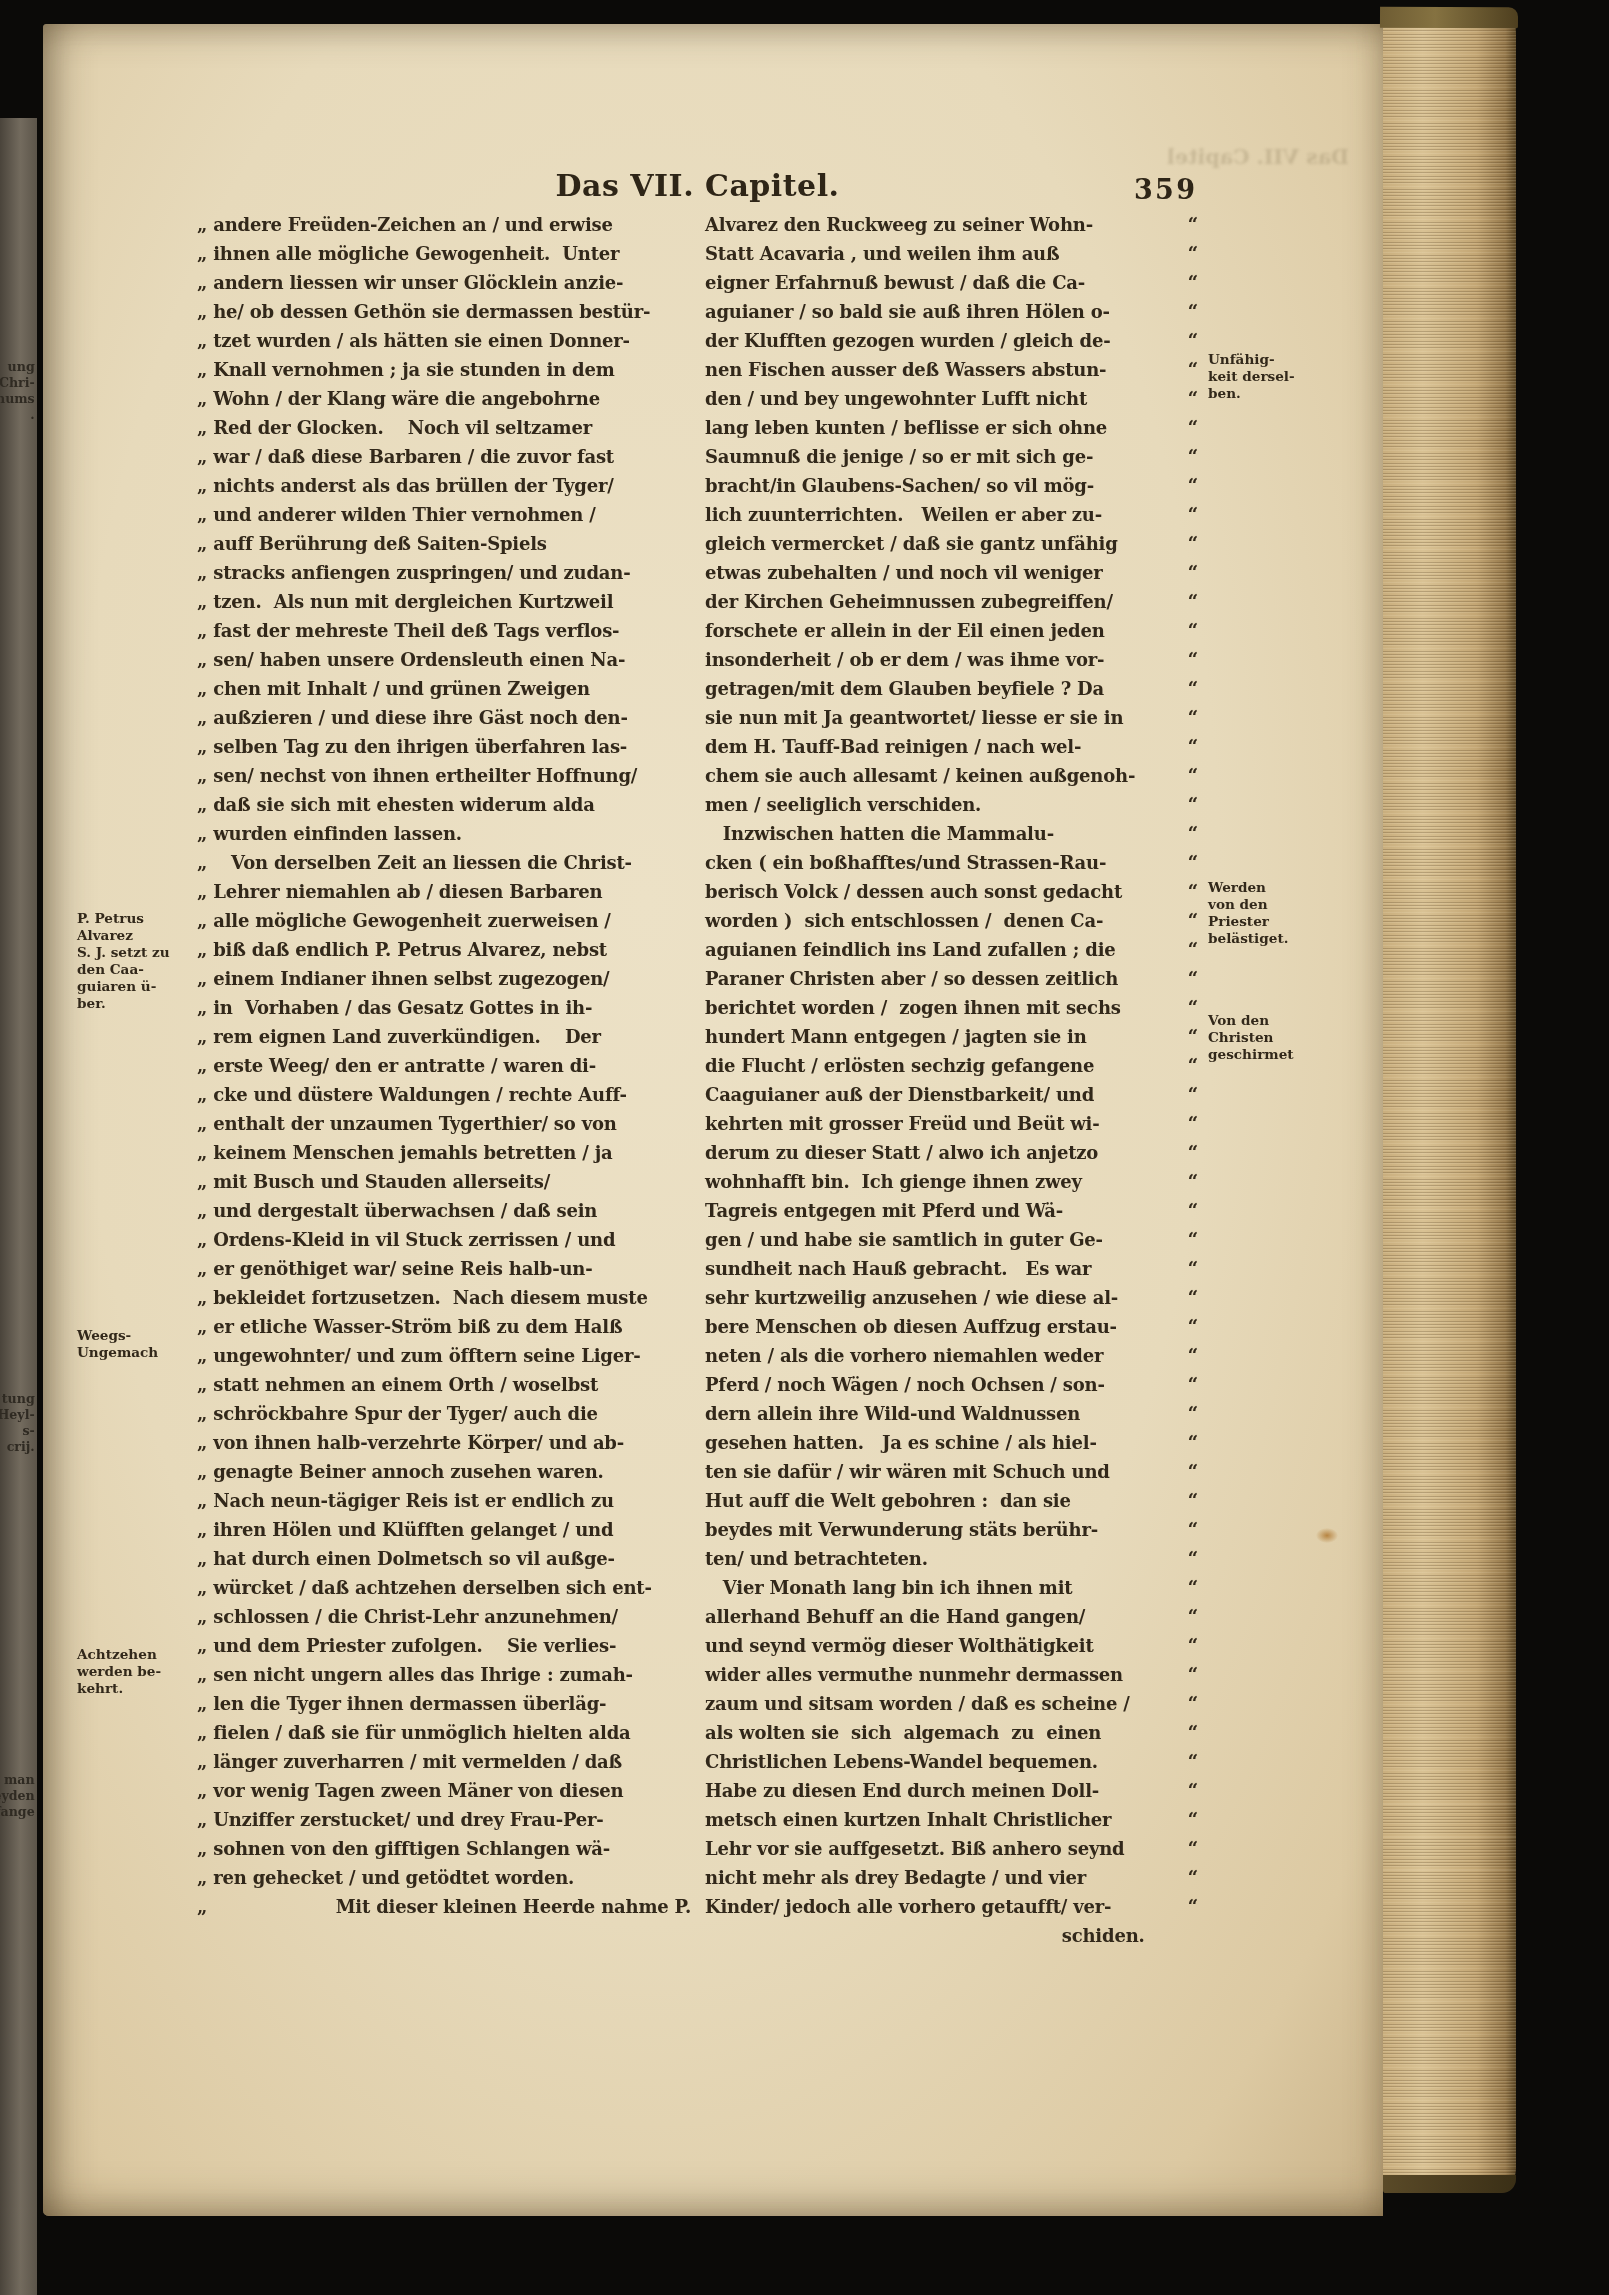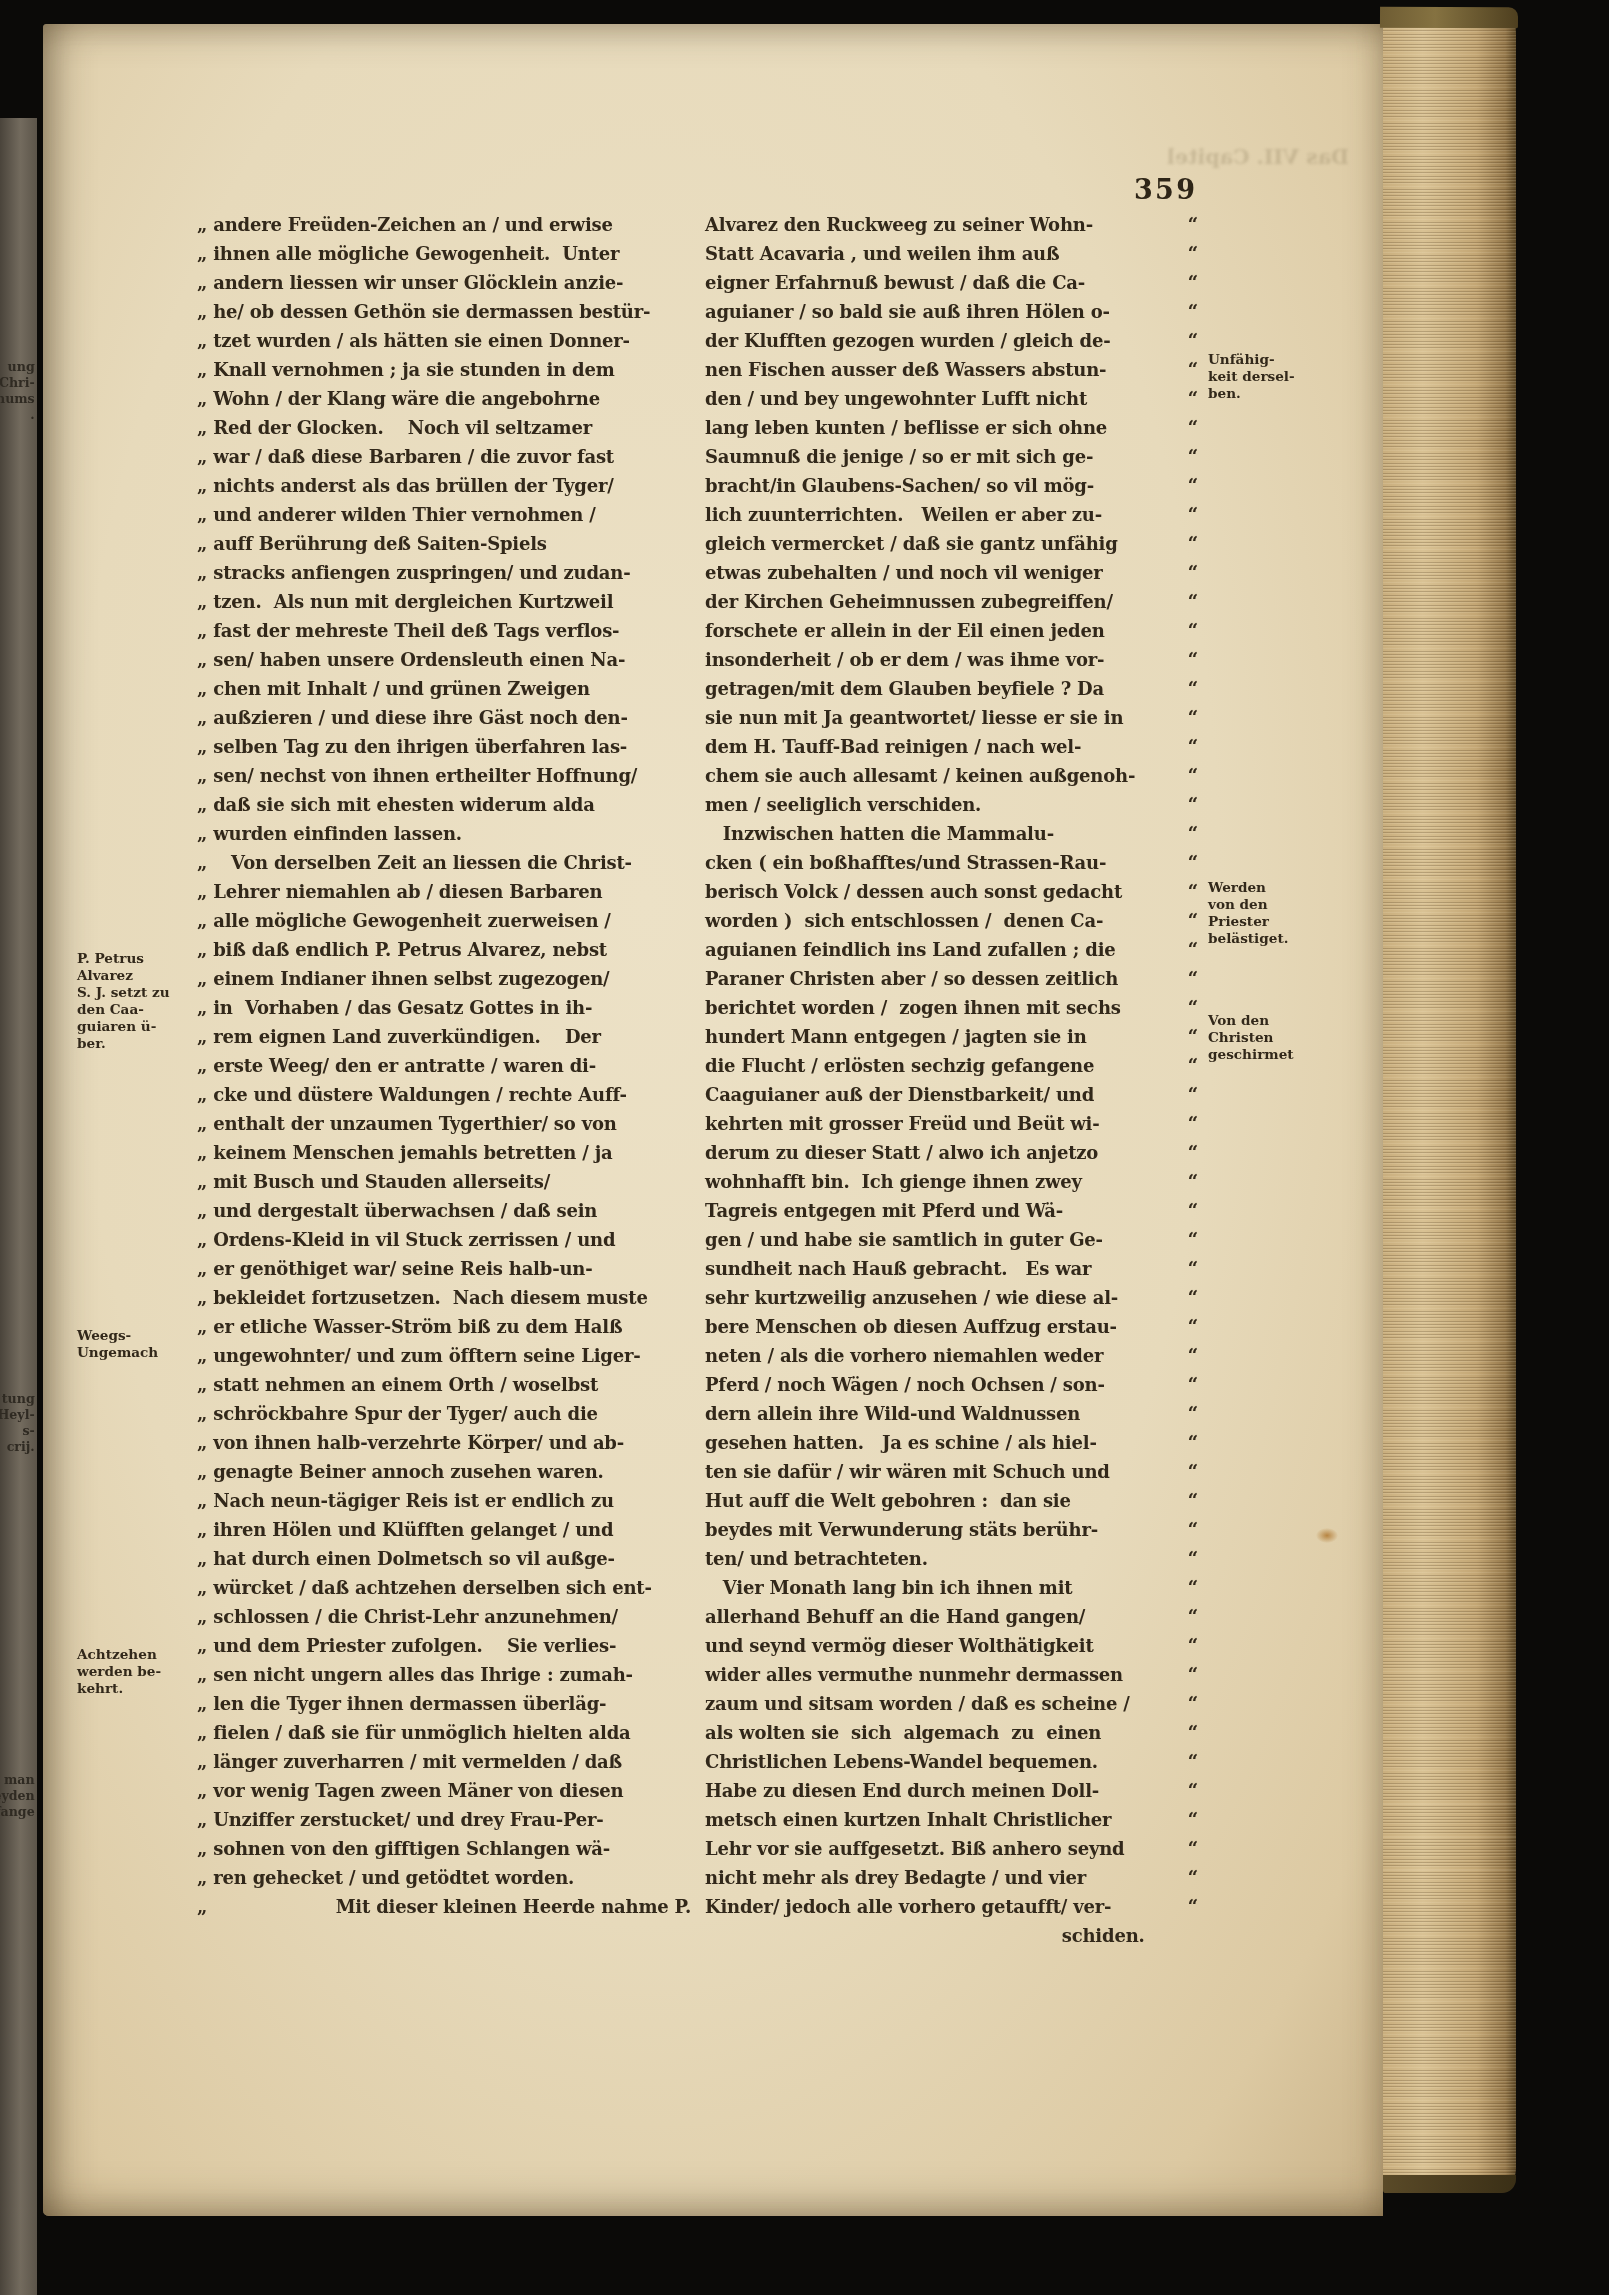--- a/index.html
+++ b/index.html
@@ -61,20 +61,21 @@
 Heyl-
 s-
 crij.</div>
       <div class="frag" style="top: 1654px;">man
 Heyden
 fange</div>
     </div>
 
   <div class="page">
     <div class="ghost">Das VII. Capitel</div>
+    <div class="heading">Das VII. Capitel.</div>
     <div class="pagenum">359</div>
     <div class="col col-left">
         <div class="tl">„ andere Freüden-Zeichen an / und erwise</div>
         <div class="tl">„ ihnen alle mögliche Gewogenheit.  Unter</div>
         <div class="tl">„ andern liessen wir unser Glöcklein anzie-</div>
         <div class="tl">„ he/ ob dessen Gethön sie dermassen bestür-</div>
         <div class="tl">„ tzet wurden / als hätten sie einen Donner-</div>
         <div class="tl">„ Knall vernohmen ; ja sie stunden in dem</div>
         <div class="tl">„ Wohn / der Klang wäre die angebohrne</div>
         <div class="tl">„ Red der Glocken.    Noch vil seltzamer</div>
@@ -186,21 +187,21 @@
         <div class="tl split"><span>als wolten sie  sich  algemach  zu  einen</span><span>“</span></div>
         <div class="tl split"><span>Christlichen Lebens-Wandel bequemen.</span><span>“</span></div>
         <div class="tl split"><span>Habe zu diesen End durch meinen Doll-</span><span>“</span></div>
         <div class="tl split"><span>metsch einen kurtzen Inhalt Christlicher</span><span>“</span></div>
         <div class="tl split"><span>Lehr vor sie auffgesetzt. Biß anhero seynd</span><span>“</span></div>
         <div class="tl split"><span>nicht mehr als drey Bedagte / und vier</span><span>“</span></div>
         <div class="tl split"><span>Kinder/ jedoch alle vorhero getaufft/ ver-</span><span>“</span></div>
         <div class="tl split"><span></span><span>schiden.   </span></div>
       </div>
     <div class="stain"></div>
-  <div class="mnote left" style="top: 926px;">P. Petrus
+  <div class="mnote left" style="top: 886px;">P. Petrus
 Alvarez
 S. J. setzt zu
 den Caa-
 guiaren ü-
 ber.</div>
       <div class="mnote left" style="top: 1255px; margin-top: 48px;">Weegs-
 Ungemach</div>
       <div class="mnote left" style="top: 1622px;">Achtzehen
 werden be-
 kehrt.</div>

